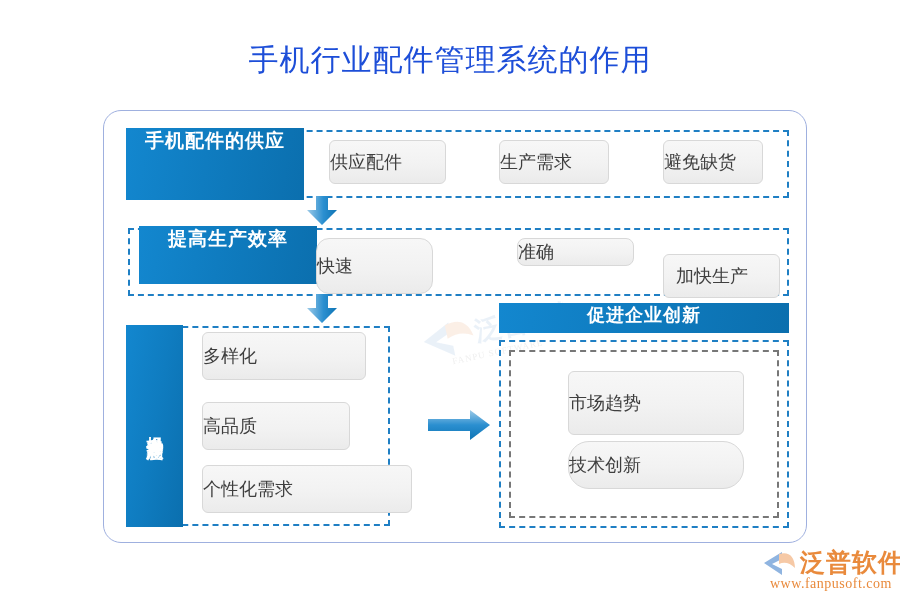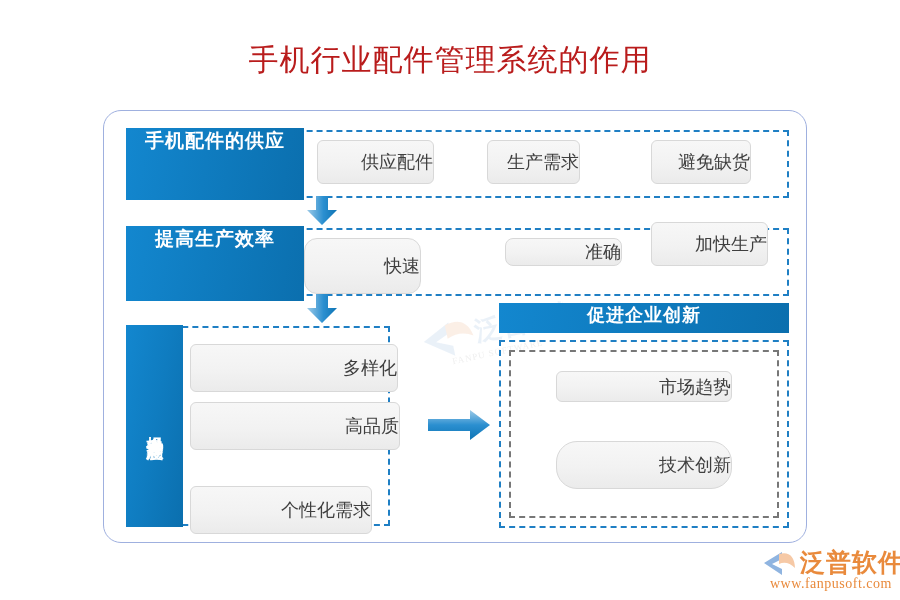--- a/index.html
+++ b/index.html
@@ -17,21 +17,21 @@
 
   
   .page-title {
     position: absolute;
     left: 0;
     top: 40px;
     width: 900px;
     text-align: center;
     font-size: 30px;
     letter-spacing: 1px;
-    color: #b91c1c;
+    color: #1d4ed8;
     font-family: Liberation Serif, serif;
     font-weight: 400;
   }
 
   
   .outer-frame {
     position: absolute;
     left: 103px;
     top: 110px;
     width: 704px;
@@ -83,24 +83,25 @@
   }
 
   .gray-box {
     position: absolute;
     background: linear-gradient(180deg, #f7f7f7 0%, #f2f2f2 55%, #ebebeb 100%);
     border: 1px solid #d8d8d8;
     border-radius: 6px;
     box-sizing: border-box;
     display: flex;
     align-items: center;
-    justify-content: flex-end;
+    justify-content: flex-start;
     color: #3f3f3f;
     font-size: 18px;
     font-family: "Liberation Serif", "DejaVu Serif", serif;
+    margin-left: 12px;
   }
 
   
   .blue-vert {
     position: absolute;
     background: linear-gradient(100deg, #1387cf 0%, #0f7cc0 50%, #0b6fae 100%);
     color: #ffffff;
     font-weight: bold;
     font-size: 17px;
     line-height: 1.18;
@@ -174,78 +175,78 @@
 
 <div class="dash-blue" style="left:128px; top:130px; width:661px; height:68px;"></div>
 
 <div class="blue-head h-row" style="left:126px; top:128px; width:178px; height:72px;">
   <span>手机配件的供应</span>
 </div>
 
 <div class="gray-box" style="left:317px; top:140px; width:117px; height:44px;">
   <span>供应配件</span>
 </div>
-<div class="gray-box" style="left:487px; top:140px; width:93px; height:44px;">
+<div class="gray-box" style="left:487px; top:140px; width:110px; height:44px;">
   <span>生产需求</span>
 </div>
 <div class="gray-box" style="left:651px; top:140px; width:100px; height:44px;">
   <span>避免缺货</span>
 </div>
 
 <svg class="arrow-svg" style="left:305px; top:196px;" width="34" height="30" viewBox="0 0 34 30">
   <defs>
     <linearGradient id="agd1" x1="0" y1="0" x2="1" y2="0">
       <stop offset="0%" stop-color="#9ecbe8"></stop>
       <stop offset="55%" stop-color="#2b8fd0"></stop>
       <stop offset="100%" stop-color="#0e74b4"></stop>
     </linearGradient>
   </defs>
   <path d="M11 0 H23 V14 H32 L17 29 L2 14 H11 Z" fill="url(#agd1)"></path>
 </svg>
 
 <div class="dash-blue" style="left:128px; top:228px; width:661px; height:68px;"></div>
 
-<div class="blue-head h-row" style="left:126px; top:226px; width:178px; height:75px;font-family:Liberation Serif, serif;">
+<div class="blue-head h-row" style="left:139px; top:226px; width:178px; height:58px;font-family:Liberation Serif, serif;">
   <span>提高生产效率</span>
 </div>
 
 <div class="gray-box" style="left:304px; top:238px; width:117px; height:56px;border-radius:13px;">
   <span>快速</span>
 </div>
 <div class="gray-box" style="left:505px; top:238px; width:117px; height:28px;border-radius:8px;">
   <span>准确</span>
 </div>
-<div class="gray-box" style="left:651px; top:222px; width:117px; height:44px;">
+<div class="gray-box" style="left:651px; top:254px; width:117px; height:44px;padding-left:12px;">
   <span>加快生产</span>
 </div>
 
 <svg class="arrow-svg" style="left:305px; top:294px;" width="34" height="30" viewBox="0 0 34 30">
   <defs>
     <linearGradient id="agd2" x1="0" y1="0" x2="1" y2="0">
       <stop offset="0%" stop-color="#9ecbe8"></stop>
       <stop offset="55%" stop-color="#2b8fd0"></stop>
       <stop offset="100%" stop-color="#0e74b4"></stop>
     </linearGradient>
   </defs>
   <path d="M11 0 H23 V14 H32 L17 29 L2 14 H11 Z" fill="url(#agd2)"></path>
 </svg>
 
 <div class="dash-blue" style="left:152px; top:326px; width:238px; height:200px;"></div>
 
 <div class="blue-vert" style="left:126px; top:325px; width:57px; height:202px;">
   <span>提升客户满意度</span>
 </div>
 
-<div class="gray-box" style="left:190px; top:344px; width:208px; height:48px;">
+<div class="gray-box" style="left:190px; top:332px; width:164px; height:48px;">
   <span>多样化</span>
 </div>
-<div class="gray-box" style="left:190px; top:402px; width:210px; height:48px;">
+<div class="gray-box" style="left:190px; top:402px; width:148px; height:48px;">
   <span>高品质</span>
 </div>
-<div class="gray-box" style="left:190px; top:486px; width:182px; height:48px;">
+<div class="gray-box" style="left:190px; top:465px; width:210px; height:48px;">
   <span>个性化需求</span>
 </div>
 
 <svg class="arrow-svg" style="left:428px; top:408px;" width="64" height="34" viewBox="0 0 64 34">
   <defs>
     <linearGradient id="agr1" x1="0" y1="0" x2="0" y2="1">
       <stop offset="0%" stop-color="#9ecbe8"></stop>
       <stop offset="50%" stop-color="#2b8fd0"></stop>
       <stop offset="100%" stop-color="#0e74b4"></stop>
     </linearGradient>
@@ -254,21 +255,21 @@
 </svg>
 
 <div class="blue-head" style="left:499px; top:303px; width:290px; height:30px; font-size:18px; letter-spacing:1px;">
   <span>促进企业创新</span>
 </div>
 
 <div class="dash-blue" style="left:499px; top:340px; width:290px; height:188px;"></div>
 
 <div class="dash-gray" style="left:509px; top:350px; width:270px; height:168px;"></div>
 
-<div class="gray-box" style="left:556px; top:371px; width:176px; height:31px;">
+<div class="gray-box" style="left:556px; top:371px; width:176px; height:64px;">
   <span>市场趋势</span>
 </div>
 <div class="gray-box" style="left:556px; top:441px; width:176px; height:48px;border-radius:21px;">
   <span>技术创新</span>
 </div>
 
 <div class="brand">
   <svg class="brand-mark" viewBox="0 0 34 28">
     <path d="M2 15 L20 4 L20 11 L10 16 L20 21 L20 27 Z" fill="#8fb4e0"></path>
     <path d="M17 6 Q32 2 33 20 Q25 12 17 16 Z" fill="#f6c9a6"></path>

